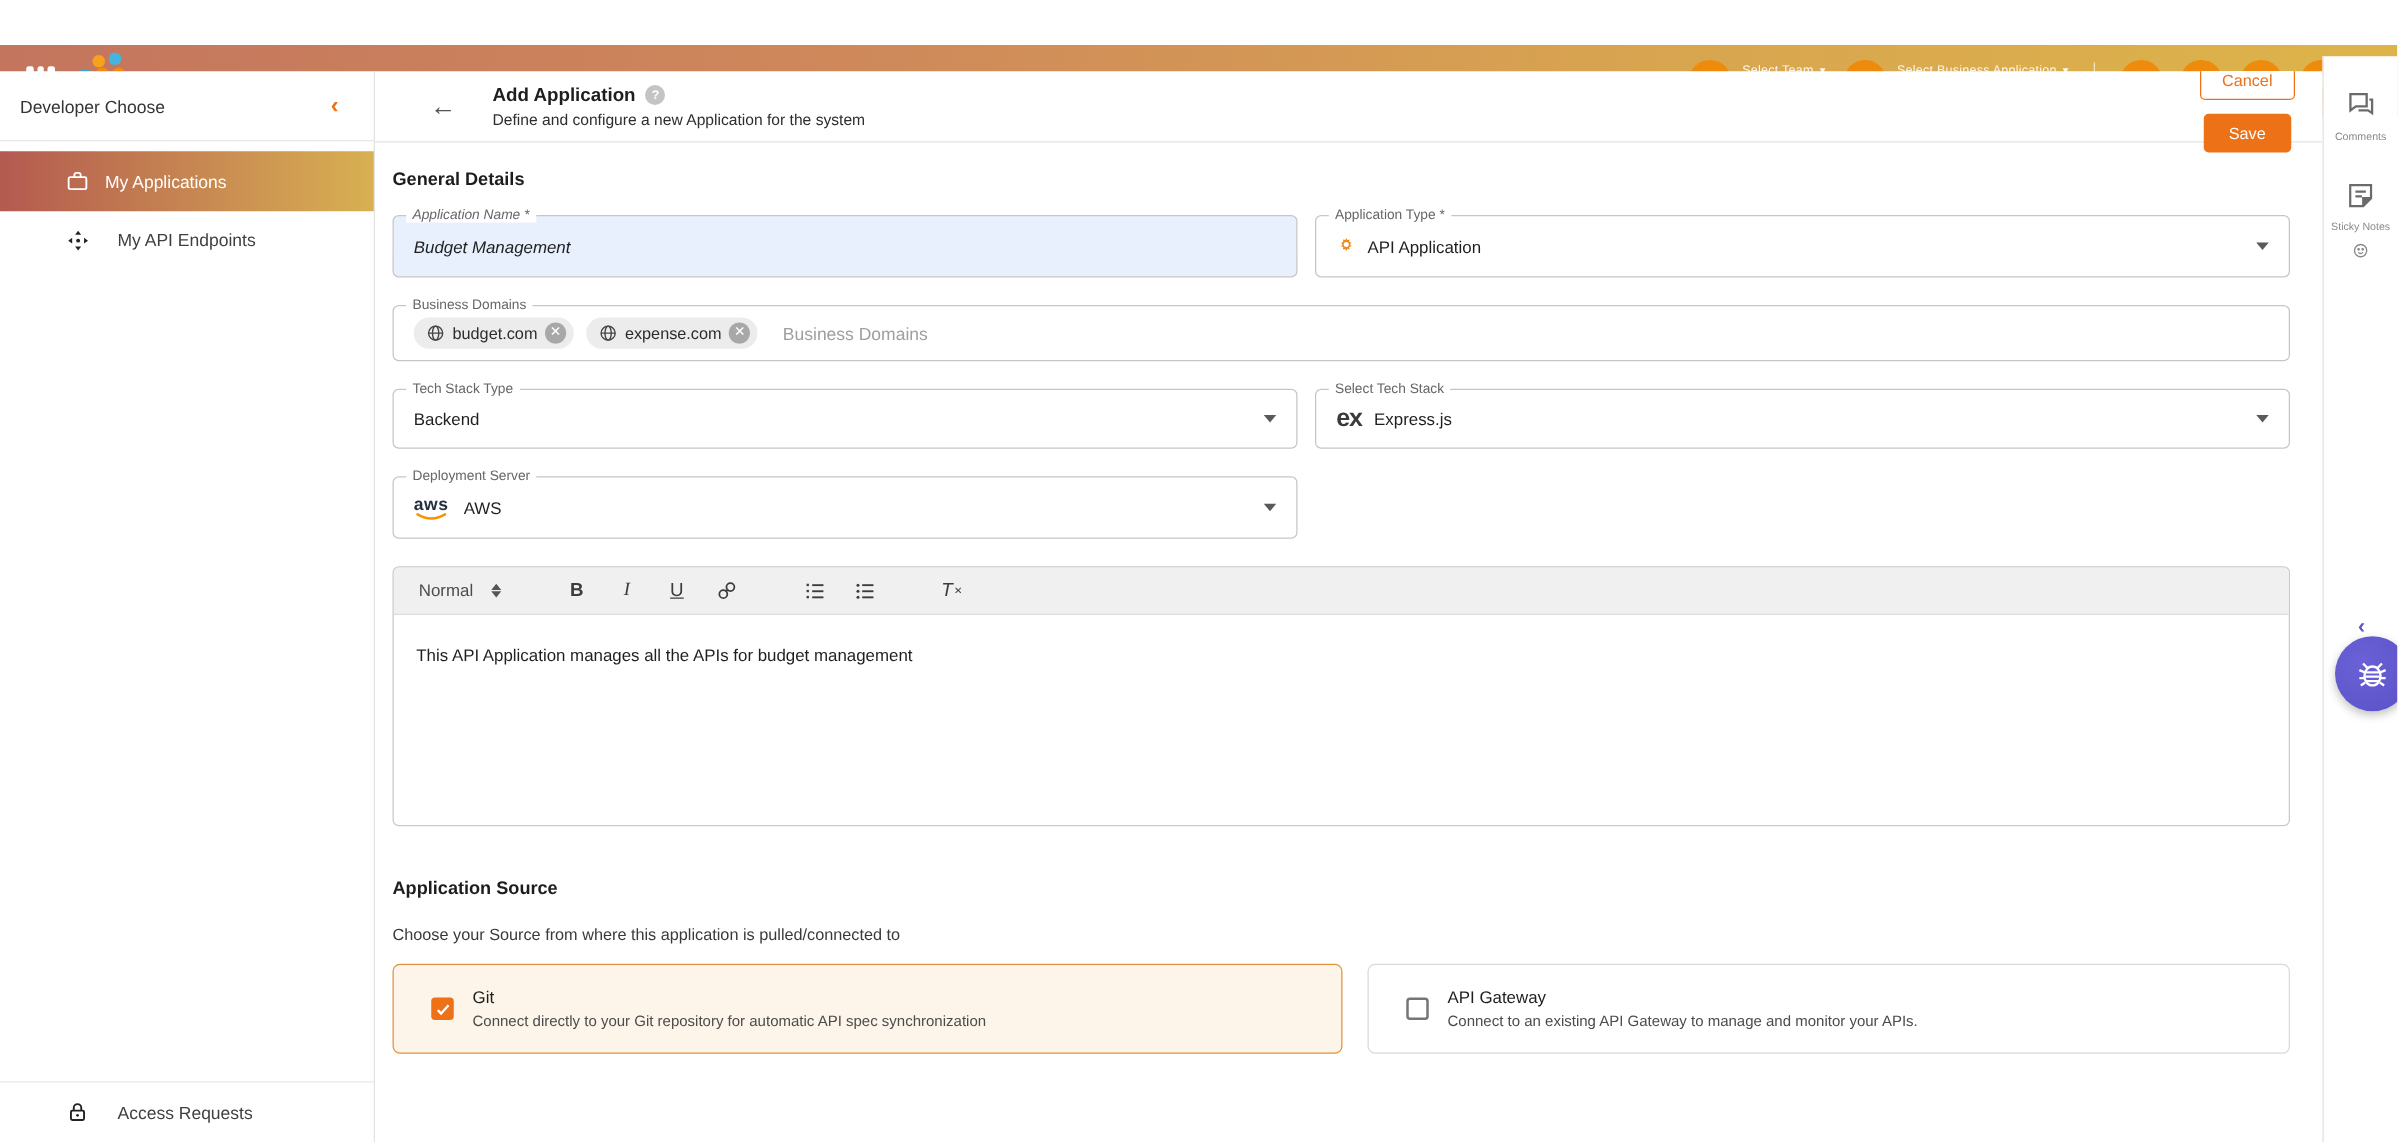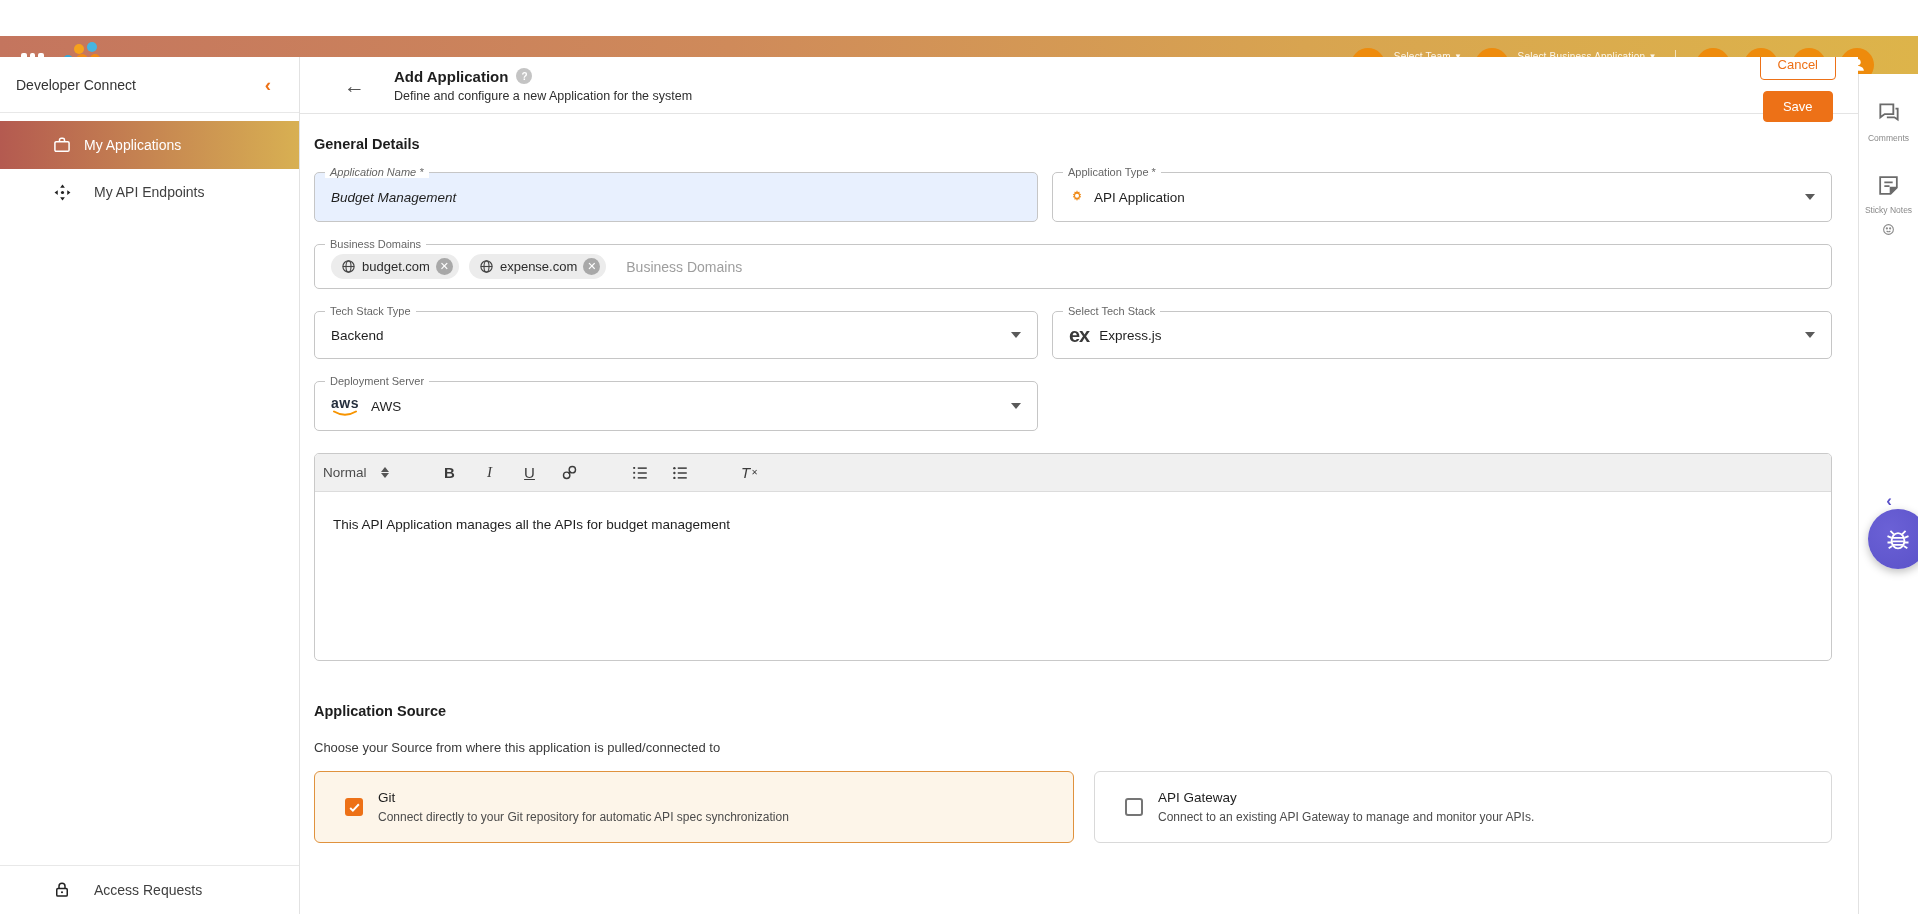--- a/index.html
+++ b/index.html
@@ -75,21 +75,21 @@
   .chip-x{width:17px;height:17px;border-radius:50%;background:#a8a8a8;color:#fff;font-size:11px;line-height:1;display:flex;align-items:center;justify-content:center;border:none;cursor:pointer;}
   .chips-placeholder{font-size:14px;color:#9e9e9e;margin-left:10px;}
 
   .type-icon{margin-right:9px;display:flex;align-items:center;}
   .ex-logo{font-size:20px;font-weight:bold;color:#3a3a3a;letter-spacing:-1px;margin-right:10px;line-height:1;}
   .aws-logo{display:flex;flex-direction:column;align-items:center;margin-right:12px;line-height:1;}
   .aws-logo b{font-size:14px;color:#252f3e;letter-spacing:.5px;}
 
   
   .editor{border:1px solid #c9c9c9;border-radius:5px;margin-bottom:20px;overflow:hidden;}
-  .editor-toolbar{height:38px;background:#f0f0f0;border-bottom:1px solid #dcdcdc;display:flex;align-items:center;padding:0 8px;gap:22px;}
+  .editor-toolbar{height:38px;background:#f0f0f0;border-bottom:1px solid #dcdcdc;display:flex;align-items:center;padding:0 20px;gap:22px;}
   .fmt-select{display:flex;align-items:center;gap:14px;color:#4c4c4c;font-size:13.5px;cursor:pointer;}
   .updown{display:flex;flex-direction:column;gap:1px;}
   .updown b{width:0;height:0;border-left:4px solid transparent;border-right:4px solid transparent;}
   .updown b:first-child{border-bottom:5px solid #555;}
   .updown b:last-child{border-top:5px solid #555;}
   .tbtn{background:none;border:none;color:#3c3c3c;font-size:15px;cursor:pointer;display:flex;align-items:center;justify-content:center;min-width:18px;height:24px;}
   .tbtn.b{font-weight:bold;}
   .tbtn.i{font-style:italic;font-family:"Liberation Serif",serif;}
   .tbtn.u{text-decoration:underline;}
   .tbtn.clear{font-style:italic;font-family:"Liberation Serif",serif;}
@@ -108,21 +108,21 @@
   .src-card{height:72px;border-radius:6px;display:flex;align-items:center;padding-left:30px;gap:15px;cursor:pointer;}
   .src-card.git{width:760px;flex:none;border:1px solid var(--git-card-border);background:var(--git-card-bg);}
   .src-card.gw{flex:1;border:1px solid #d9d9d9;background:#fff;}
   .checkbox{width:18px;height:18px;border-radius:3px;flex:none;display:flex;align-items:center;justify-content:center;cursor:pointer;}
   .checkbox.checked{background:var(--accent);}
   .checkbox.unchecked{background:#fff;border:2px solid #757575;}
   .card-texts .card-title{font-size:13.5px;color:#1e1e1e;}
   .card-texts .card-desc{font-size:12px;color:#4c4c4c;margin-top:5px;}
 
   
-  .rail{position:absolute;top:74px;right:0;width:60px;bottom:0;background:#fff;border-left:1px solid #e2e2e2;display:flex;flex-direction:column;align-items:center;padding-top:26px;}
+  .rail{position:absolute;top:45px;right:0;width:60px;bottom:0;background:#fff;border-left:1px solid #e2e2e2;display:flex;flex-direction:column;align-items:center;padding-top:26px;}
   .rail-btn{background:none;border:none;display:flex;flex-direction:column;align-items:center;gap:7px;cursor:pointer;color:#6b6b6b;}
   .rail-label{font-size:8.5px;color:#8a8a8a;}
   .rail-gap{height:30px;}
   .smiley{margin-top:8px;cursor:pointer;}
 
   
   .fab-chevron{position:absolute;top:492px;right:26px;color:#5a51c8;font-size:17px;font-weight:bold;cursor:pointer;z-index:6;line-height:1;}
   .fab{position:absolute;top:509px;right:-10px;width:60px;height:60px;border-radius:50%;border:none;background:radial-gradient(circle at 35% 35%,#6b61d6,var(--fab));box-shadow:0 3px 8px rgba(0,0,0,.25);display:flex;align-items:center;justify-content:center;cursor:pointer;z-index:5;}
 </style>
 </head>
@@ -215,21 +215,21 @@
         <svg width="19" height="19" viewBox="0 0 24 24" fill="#fff">
             <circle cx="12" cy="9" r="4"></circle>
             <path d="M4 20c0-4 4-6 8-6s8 2 8 6z"></path>
           </svg>
       </button>
     </div>
   </header>
 
   <aside class="sidebar">
     <div class="sidebar-header">
-      <span>Developer Connect</span>
+      <span>Developer Choose</span>
       <span class="collapse-chevron">‹</span>
     </div>
 
     <div class="side-item active">
       <span class="sicon">
         <svg width="20" height="20" viewBox="0 0 24 24" fill="none" stroke="#fff" stroke-width="1.8">
             <rect x="3.5" y="8" width="17" height="11.5" rx="1.5"></rect>
             <path d="M9 8V6a2 2 0 0 1 2-2h2a2 2 0 0 1 2 2v2"></path>
           </svg>
       </span>

